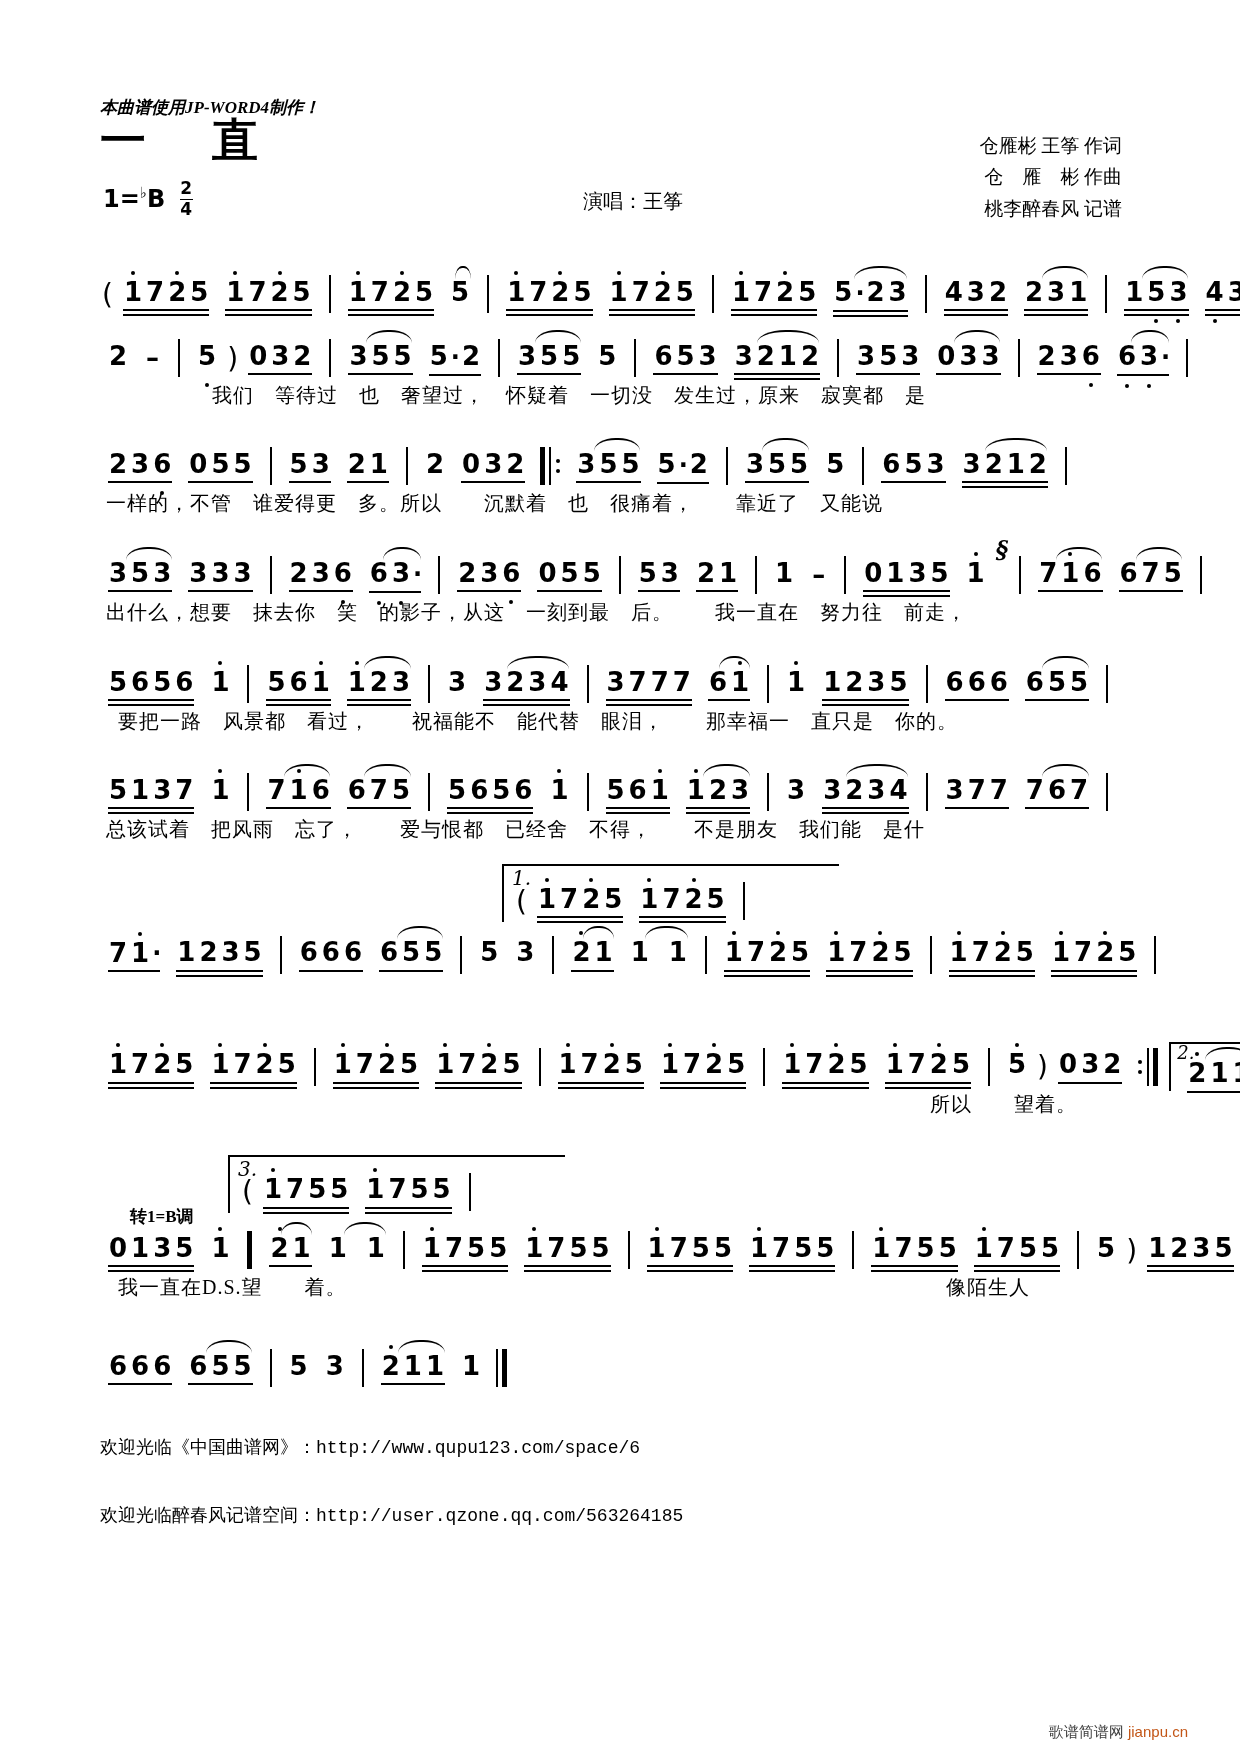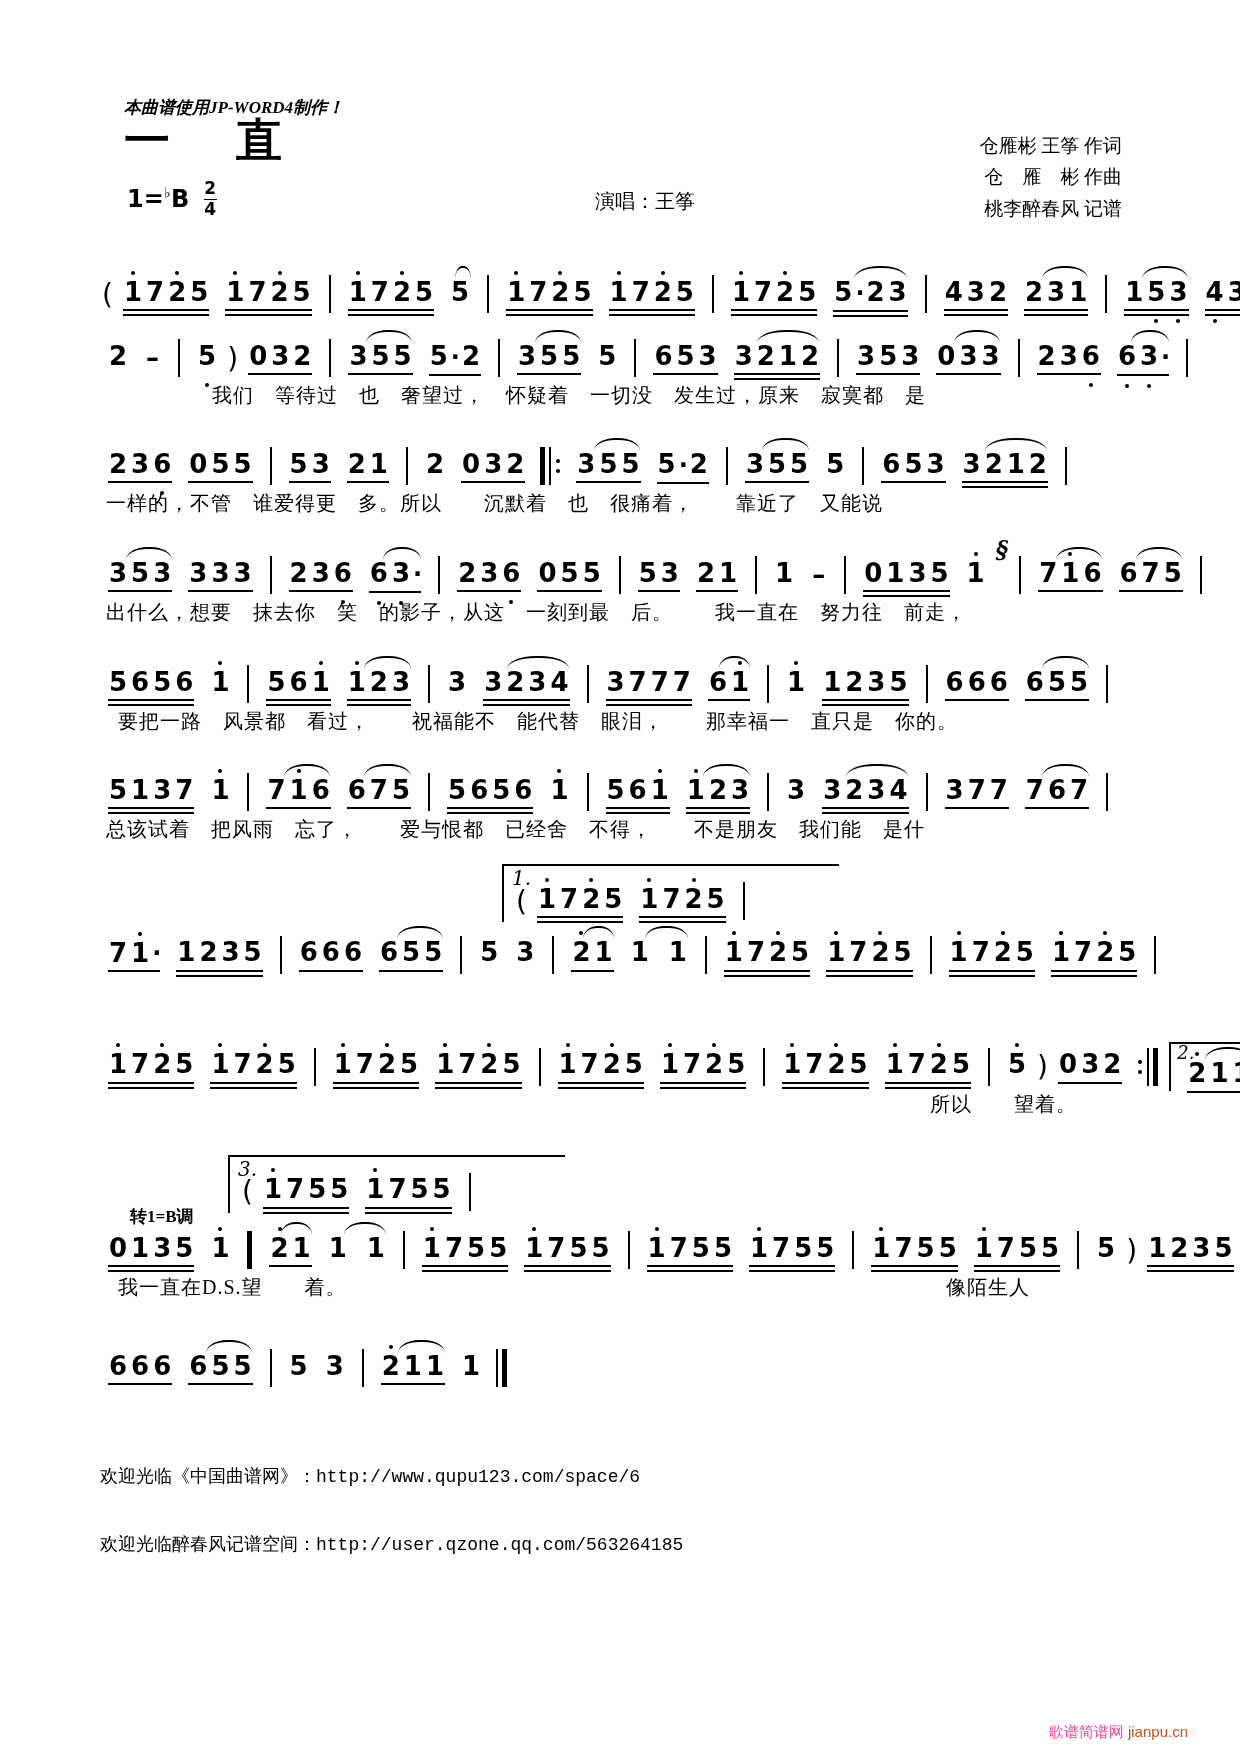--- a/index.html
+++ b/index.html
@@ -1,21 +1,21 @@
 <!DOCTYPE html>
 <html><head>
 <meta charset="utf-8">
 <style>
   html,body{margin:0;padding:0;background:#ffffff;}
   .page{position:relative;width:1240px;height:1754px;background:#ffffff;color:#000;
         font-family:"Liberation Sans",sans-serif;overflow:hidden;}
   .content{padding:96px 90px 0 100px;}
 
   
-  .header{position:relative;height:158px;margin-left:24px;}
+  .header{position:relative;height:158px;}
   .credit-note{font:italic bold 17px "Liberation Serif",serif;}
   .title{position:absolute;left:0;right:0;top:14px;text-align:left;
          font:bold 46px "Liberation Serif",serif;letter-spacing:10px;}
   .singer{position:absolute;left:16px;right:0;top:92px;text-align:center;
           font:20px "Liberation Serif",serif;}
   .keysig{position:absolute;left:3px;top:84px;font:bold 24px "DejaVu Sans",sans-serif;}
   .flat{vertical-align:super;font-size:15px;font-weight:bold;}
   .frac{display:inline-flex;flex-direction:column;align-items:center;vertical-align:middle;
         font-size:17px;line-height:1.05;margin-left:6px;font-weight:bold;}
   .frac .bar-line{width:13px;height:1.5px;background:#000;margin:1px 0;}
@@ -65,21 +65,21 @@
   .marker{font:bold 17px "Liberation Serif",serif;margin:0 0 -6px 30px;}
 
   
   .mt-a{margin-top:2px;}  .mt-b{margin-top:14px;} .mt-c{margin-top:15px;}
   .pre1{margin:18px 0 -14px 402px;}
   .s8{margin-top:50px;}
   .pre3{margin:34px 0 -14px 128px;}
   .s10{margin-top:24px;}
 
   
-  .footer{margin-top:74px;font:18px "Liberation Mono",monospace;}
+  .footer{margin-top:45px;font:18px "Liberation Mono",monospace;}
   .footer .fline{margin-bottom:44px;}
   .wm{position:absolute;right:52px;bottom:12px;font:15px "Liberation Sans",sans-serif;}
 </style>
 </head>
 <body>
 
 <div class="page">
   <div class="content">
 
     
@@ -1040,16 +1040,16 @@
     </div>
 
     
     <div class="footer">
       <div class="fline">欢迎光临《中国曲谱网》：http://www.qupu123.com/space/6</div>
       <div class="fline">欢迎光临醉春风记谱空间：http://user.qzone.qq.com/563264185</div>
     </div>
   </div>
 
   <div class="wm">
-    <span id="wm-text" style="color: #ec4899;">歌谱简谱网</span>
+    <span id="wm-text" style="color: #404040;">歌谱简谱网</span>
     <span id="wm-link" style="color: rgb(195, 86, 23);">jianpu.cn</span>
   </div>
 </div>
 
 </body></html>

